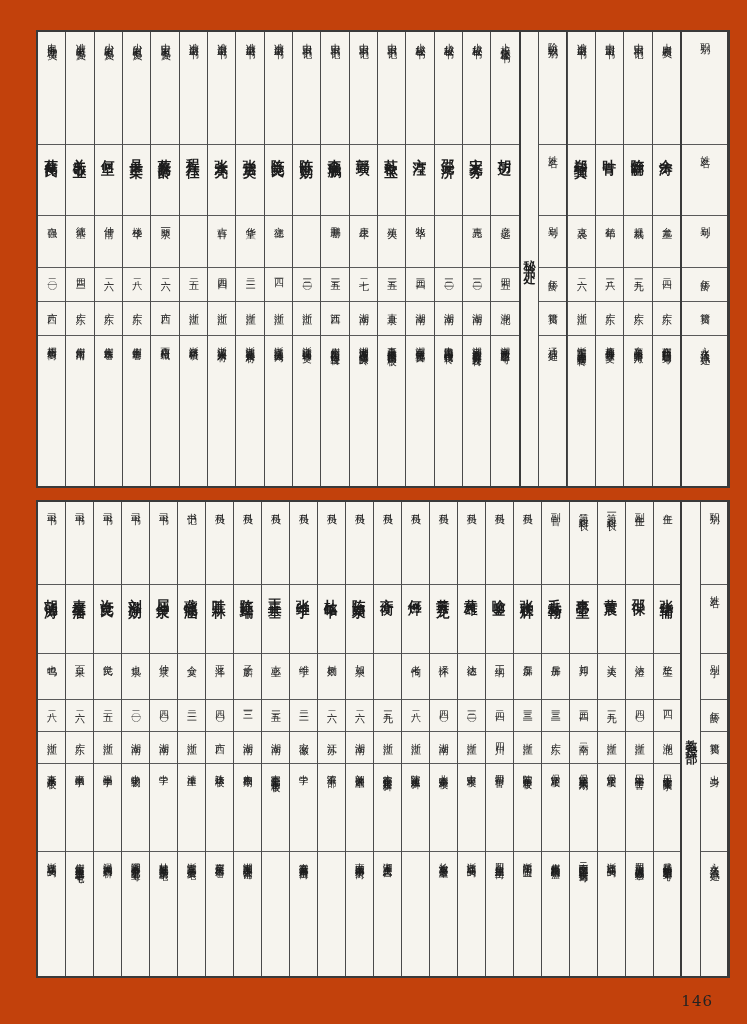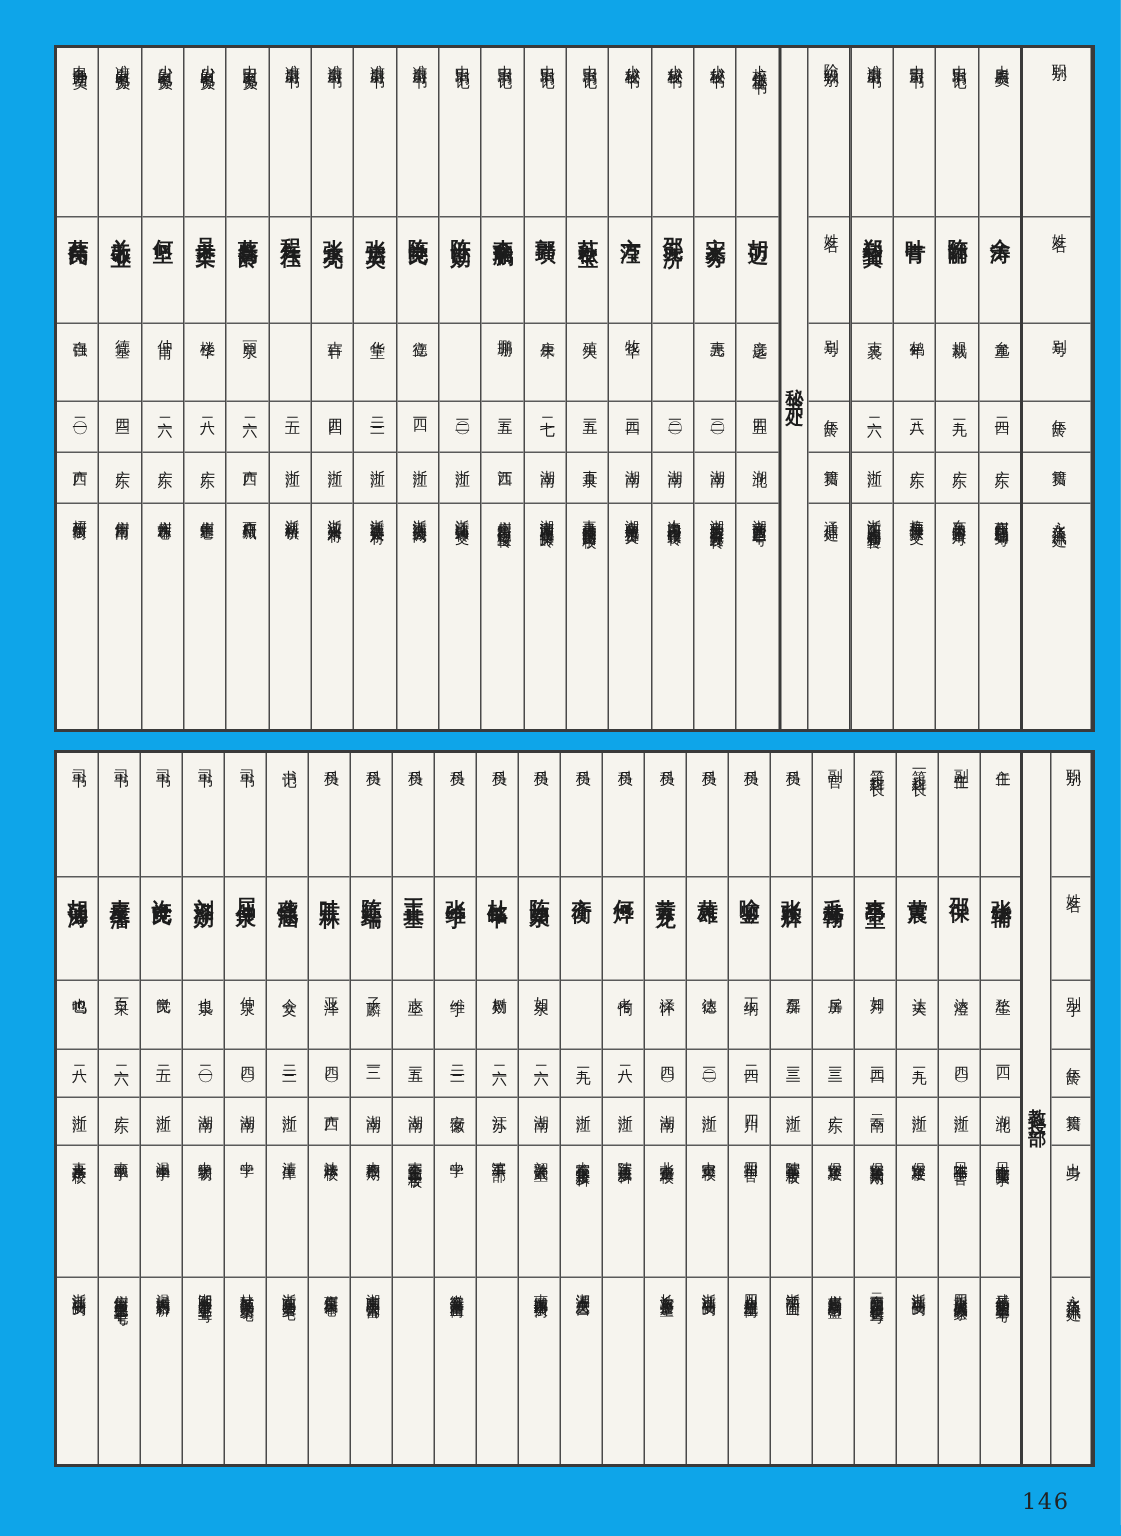--- a/index.html
+++ b/index.html
@@ -5,21 +5,21 @@
   html,body{margin:0;padding:0;}
   body{
     width:747px;height:1024px;
     background:#d9d6d0;
     font-family:"DejaVu Sans",sans-serif;
     color:#1c1c1c;
     -webkit-font-smoothing:antialiased;
   }
   .sheet{
     position:relative;width:747px;height:1024px;
-    background:#0ea5e9;
+    background:#c2410c;
     overflow:hidden;
   }
   .table{
     position:absolute;left:36px;width:694px;
     border:2px solid #3a3a3a;
     background:#f6f4ee;
     display:flex;
     flex-direction:row-reverse;
     box-sizing:border-box;
   }

